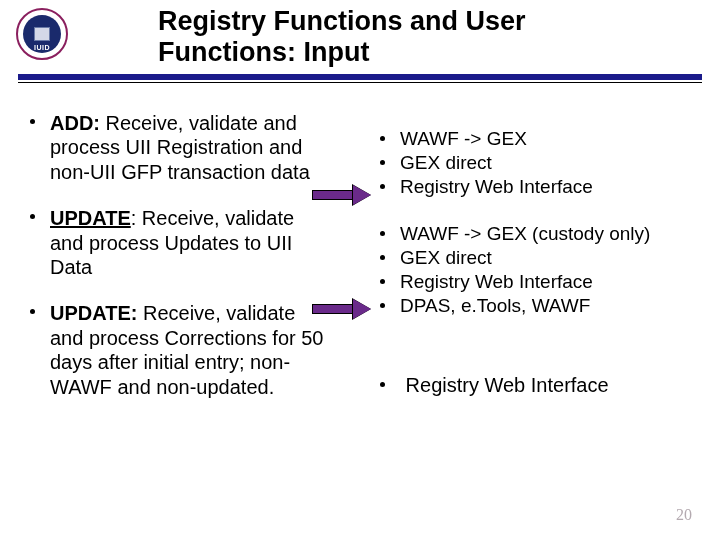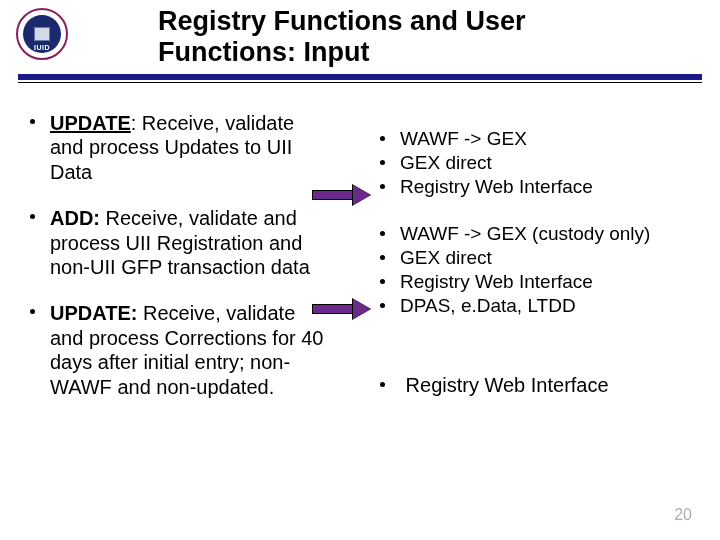--- a/index.html
+++ b/index.html
@@ -159,20 +159,21 @@
     border-left: 19px solid #000;
   }
   .arrow1 { left: 312px; top: 186px; }
   .arrow2 { left: 312px; top: 300px; }
   .pagenum {
     position: absolute;
     right: 28px;
     bottom: 16px;
     font-size: 16px;
     color: #b4aab0;
+    font-family: Liberation Serif, serif;
   }
 </style>
 </head>
 <body>
 
 <div class="header">
   <div class="logo">
     <div class="logo-inner">
       <div class="logo-box"></div>
       <div class="logo-text">IUID</div>
@@ -183,43 +184,43 @@
     <span>Functions: Input</span>
   </div>
 </div>
 <div class="rule"></div>
 <div class="rule-thin"></div>
 
 <div class="content">
   <div class="left-col">
     <div class="section">
       <span class="bullet"></span>
-      <span class="lead underline">UPDATE</span><span>: Receive, validate and process Updates to UII Data</span>
+      <span class="lead">ADD:</span><span> Receive, validate and process UII Registration and non-UII GFP transaction data</span>
     </div>
     <div class="section">
       <span class="bullet"></span>
-      <span class="lead">ADD:</span><span> Receive, validate and process UII Registration and non-UII GFP transaction data</span>
+      <span class="lead underline">UPDATE</span><span>: Receive, validate and process Updates to UII Data</span>
     </div>
     <div class="section">
       <span class="bullet"></span>
-      <span class="lead">UPDATE:</span><span> Receive, validate and process Corrections for 40 days after initial entry; non-WAWF and non-updated.</span>
+      <span class="lead">UPDATE:</span><span> Receive, validate and process Corrections for 50 days after initial entry; non-WAWF and non-updated.</span>
     </div>
   </div>
 
   <div class="right-col">
     <div class="right-block rb1">
       <div class="rb-item"><span class="dot"></span><span>WAWF -&gt; GEX</span></div>
       <div class="rb-item"><span class="dot"></span><span>GEX direct</span></div>
       <div class="rb-item"><span class="dot"></span><span>Registry Web Interface</span></div>
     </div>
     <div class="right-block rb2">
       <div class="rb-item"><span class="dot"></span><span>WAWF -&gt; GEX (custody only)</span></div>
       <div class="rb-item"><span class="dot"></span><span>GEX direct</span></div>
       <div class="rb-item"><span class="dot"></span><span>Registry Web Interface</span></div>
-      <div class="rb-item"><span class="dot"></span><span>DPAS, e.Data, LTDD</span></div>
+      <div class="rb-item"><span class="dot"></span><span>DPAS, e.Tools, WAWF</span></div>
     </div>
     <div class="right-block rb3">
       <div class="rb-item"><span class="dot"></span>&nbsp;<span>Registry Web Interface</span></div>
     </div>
   </div>
 </div>
 
 <div class="arrow arrow1">
   <div class="shaft"></div>
     <div class="head-outline"></div>

